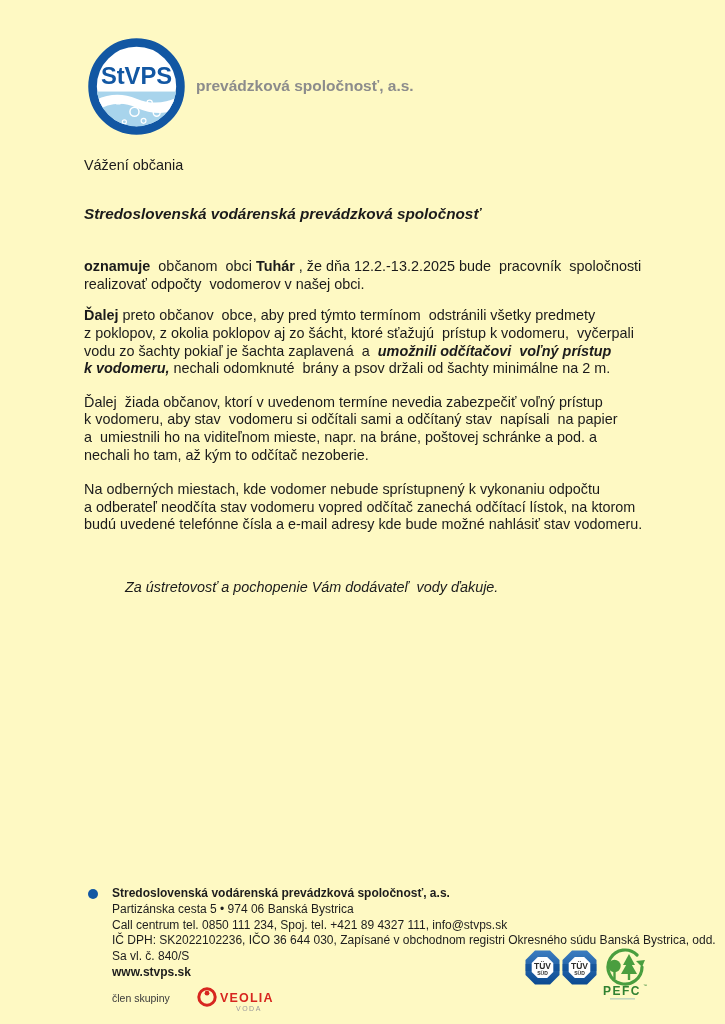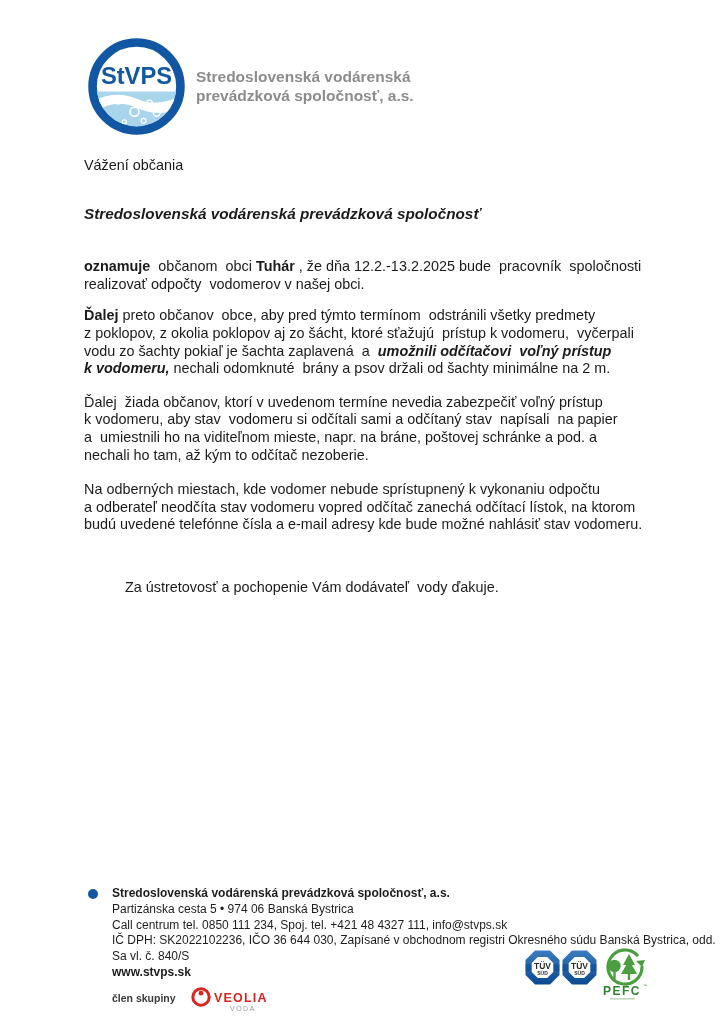--- a/index.html
+++ b/index.html
@@ -1,47 +1,47 @@
 <!DOCTYPE html>
 <html><head>
 <meta charset="utf-8">
 <style>
   html,body{margin:0;padding:0;background:#e8e8e8;}
   .page{
     position:relative;
     width:725px;height:1024px;
-    background:#ffffff;
+    background:#fef9c3;
     font-family:"Liberation Sans", sans-serif;
     color:#1b1b1b;
     overflow:hidden;
     margin:0 auto;
   }
   
   .letterhead{position:absolute;left:88px;top:38px;display:flex;align-items:center;}
   .logo-svg{width:97px;height:97px;display:block;}
   .company-name{margin-left:11px;font-weight:bold;font-size:15.5px;line-height:18.5px;color:#8c8c8c;}
   
   .letter{position:absolute;left:84px;top:157px;width:618px;font-size:14.4px;line-height:17.6px;}
   .letter p{margin:0;}
   .salutation{margin:0;}
   .heading{margin-top:30px !important;font-weight:bold;font-style:italic;font-size:15.3px;}
   .para{white-space:pre-wrap;}
   .para-1{margin-top:36px !important;}
   .para-2{margin-top:14px !important;}
   .para-3{margin-top:16px !important;}
   .para-4{margin-top:17px !important;}
-  .closing{margin-top:45px !important;margin-left:41px !important;}
+  .closing{margin-top:45px !important;margin-left:41px !important;font-style:italic;}
   
   .footer-block{position:absolute;left:88px;top:886px;width:628px;font-size:12px;line-height:15.8px;color:#1d1d1d;}
   .footer-lines{position:relative;padding-left:24px;}
   .footer-bullet{position:absolute;left:0;top:3px;width:10px;height:10px;border-radius:50%;background:#1257a3;}
   .footer-company{font-weight:bold;}
   .footer-website{font-weight:bold;}
   .member-row{margin-top:4px;display:flex;align-items:center;}
-  .member-label{font-size:10.5px;color:#3a3a3a;margin-right:14px;font-weight:bold;}
+  .member-label{font-size:10.5px;color:#3a3a3a;margin-right:26px;}
   .veolia-svg{width:88px;height:28px;display:block;}
   .badges{position:absolute;left:524px;top:948px;display:flex;align-items:flex-start;}
   .tuv-svg{width:37px;height:42px;display:block;}
   .pefc-svg{width:50px;height:56px;display:block;}
 </style>
 </head>
 <body>
 
 <div class="page">
 
@@ -59,21 +59,20 @@
         <circle cx="30" cy="62" r="3.2" fill="none" stroke="#ffffff" stroke-width="1.4"></circle>
         <circle cx="46" cy="73" r="4.5" fill="none" stroke="#ffffff" stroke-width="1.5"></circle>
         <circle cx="61" cy="64" r="2.6" fill="none" stroke="#ffffff" stroke-width="1.3"></circle>
         <circle cx="68" cy="74" r="3.4" fill="none" stroke="#ffffff" stroke-width="1.4"></circle>
         <circle cx="55" cy="82" r="2.4" fill="none" stroke="#ffffff" stroke-width="1.2"></circle>
         <circle cx="36" cy="83" r="2.0" fill="none" stroke="#ffffff" stroke-width="1.2"></circle>
       </g>
       <text x="48" y="46" text-anchor="middle" font-family="Liberation Sans, sans-serif" font-size="23.5" font-weight="bold" fill="#1257a3">StVPS</text>
     </svg>
     <div class="company-name">
-      <div>Stredoslovenská vodárenská</div>
       <div>prevádzková spoločnosť, a.s.</div>
     </div>
   </header>
 
   <main class="letter">
     <p class="salutation">Vážení občania</p>
     <p class="heading">Stredoslovenská vodárenská prevádzková spoločnosť</p>
     <p class="para para-1"><span style="font-weight: bold;">oznamuje</span><span>  občanom  obci </span><span style="font-weight: bold;">Tuhár</span><span> , že dňa 12.2.-13.2.2025 bude  pracovník  spoločnosti
 realizovať odpočty  vodomerov v našej obci.</span></p>
     <p class="para para-2"><span style="font-weight: bold;">Ďalej</span><span> preto občanov  obce, aby pred týmto termínom  odstránili všetky predmety
@@ -88,21 +87,21 @@
 a odberateľ neodčíta stav vodomeru vopred odčítač zanechá odčítací lístok, na ktorom
 budú uvedené telefónne čísla a e-mail adresy kde bude možné nahlásiť stav vodomeru.</span></p>
     <p class="para closing">Za ústretovosť a pochopenie Vám dodávateľ  vody ďakuje.</p>
   </main>
 
   <footer class="footer-block">
     <div class="footer-lines">
       <span class="footer-bullet"></span>
       <div class="footer-company">Stredoslovenská vodárenská prevádzková spoločnosť, a.s.</div>
       <div class="footer-address">Partizánska cesta 5  •  974 06  Banská Bystrica</div>
-      <div class="footer-contact">Call centrum  tel.  0850 111 234,   Spoj.  tel. +421 48 4327 111,  info@stvps.sk</div>
+      <div class="footer-contact">Call centrum  tel.  0850 111 234,   Spoj.  tel. +421 89 4327 111,  info@stvps.sk</div>
       <div class="footer-registration">IČ DPH: SK2022102236, IČO 36 644 030, Zapísané v obchodnom registri Okresného súdu Banská Bystrica, odd. Sa vl. č. 840/S</div>
       <div class="footer-website">www.stvps.sk</div>
       <div class="member-row">
         <span class="member-label">člen skupiny</span>
         <svg class="veolia-svg" viewBox="0 0 88 28">
           <circle cx="11" cy="12" r="8.2" fill="none" stroke="#d7261f" stroke-width="3"></circle>
           <circle cx="11" cy="8.2" r="2.4" fill="#d7261f"></circle>
           <text x="24" y="16.5" font-family="Liberation Sans, sans-serif" font-size="12.5" font-weight="bold" letter-spacing="1.2" fill="#d7261f">VEOLIA</text>
           <text x="40" y="26" font-family="Liberation Sans, sans-serif" font-size="7" letter-spacing="1.5" fill="#9a9a9a">VODA</text>
         </svg>

